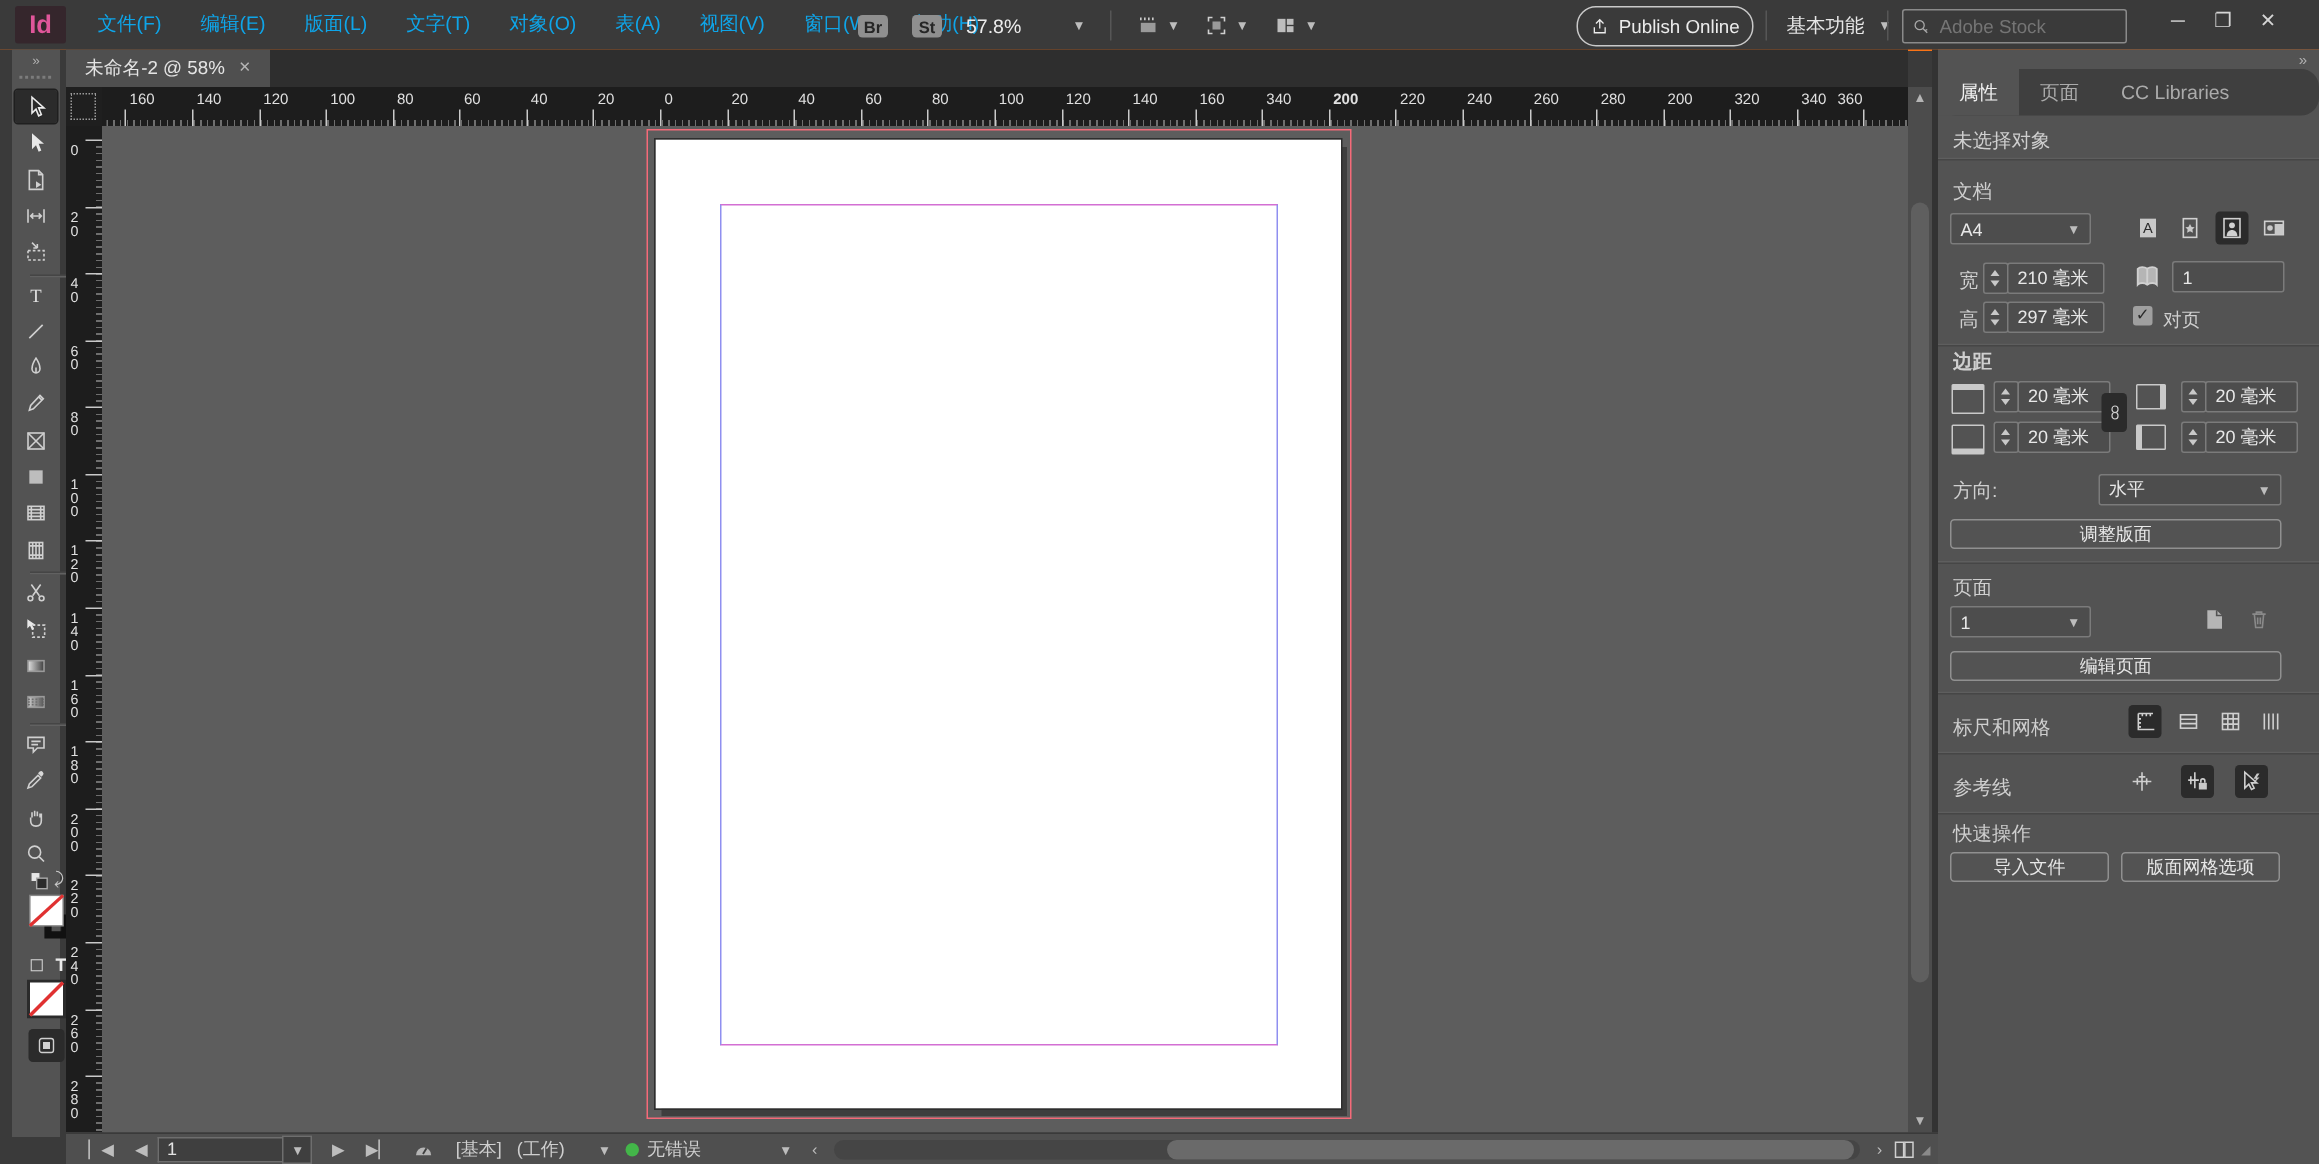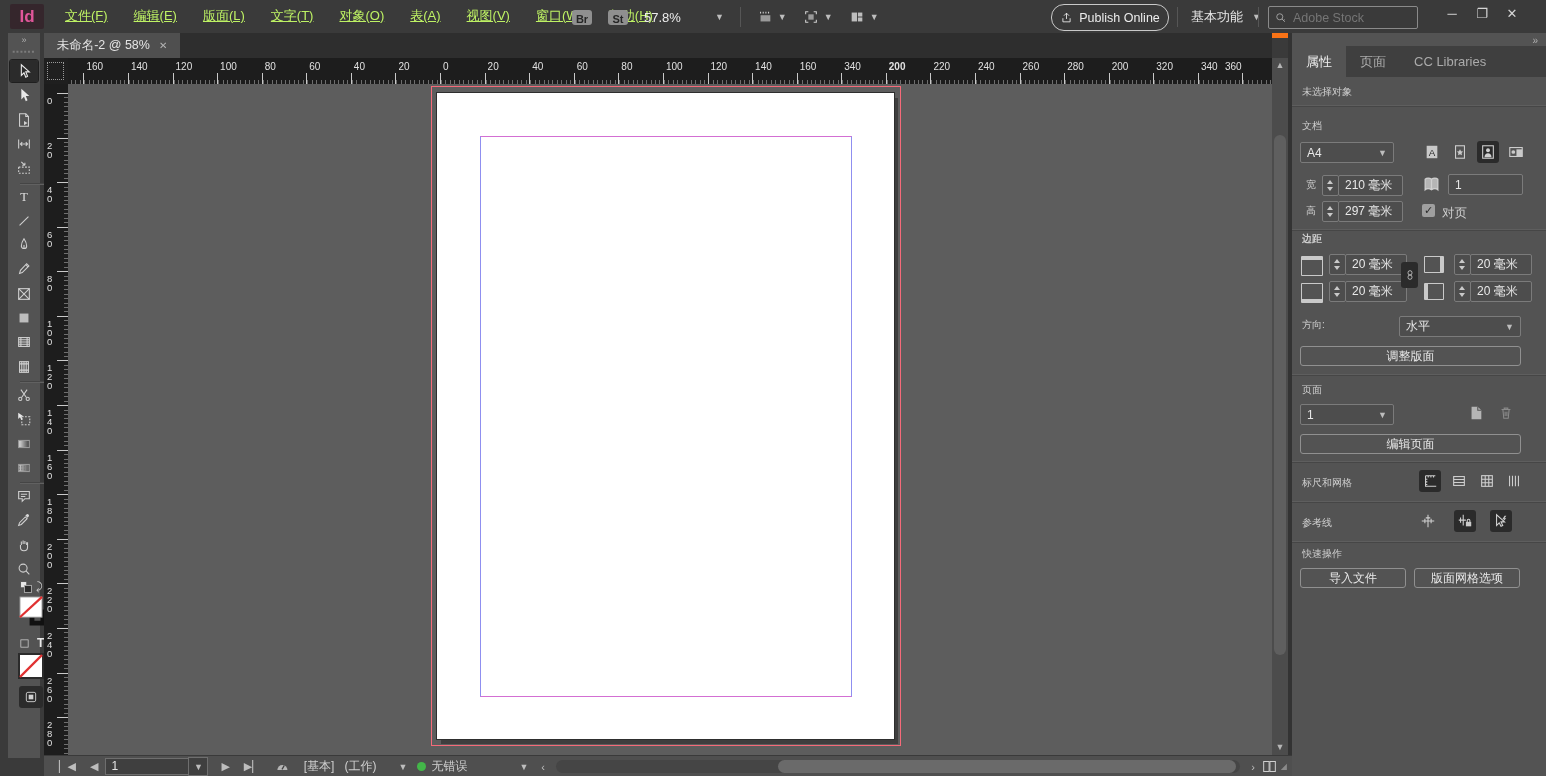--- a/index.html
+++ b/index.html
@@ -3,25 +3,25 @@
 <meta charset="utf-8">
 <style>
   html,body{margin:0;padding:0;background:#222;}
   .app{position:relative;width:1546px;height:776px;background:#3a3a3a;
        font-family:"Liberation Sans","DejaVu Sans",sans-serif;color:#d8d8d8;
        overflow:hidden;font-size:13px;-webkit-user-select:none;user-select:none;}
   .abs{position:absolute;}
   .row{display:flex;align-items:center;}
   svg.ic{stroke:#d0d0d0;fill:none;stroke-width:1.2;width:16px;height:16px;display:block;}
   
-  .topbar{left:0;top:0;width:1546px;height:33px;background:#3a3a3a;border-bottom:5px solid #f97316;}
+  .topbar{left:0;top:0;width:1546px;height:33px;background:#3a3a3a;border-bottom:1px solid #f97316;}
   .logo{left:10px;top:4px;width:34px;height:25px;background:#35262c;color:#e0569a;
         font-weight:bold;font-size:17px;text-align:center;line-height:25px;border-radius:2px;}
   .menus{left:52px;top:0;height:33px;}
-  .menu-item{padding:0 13px;height:36px;line-height:33px;color:#bef264;cursor:default;text-decoration:underline;}
+  .menu-item{padding:0 13px;height:36px;line-height:33px;color:#0ea5e9;cursor:default;}
   .chip{width:20px;height:15px;background:#8f8f8f;color:#262626;border-radius:3px;
         font-size:11px;font-weight:bold;text-align:center;line-height:19px;}
   .tb-sep{width:1px;height:20px;background:#565656;}
   .chev{color:#bdbdbd;font-size:9px;}
   .publish{left:1051px;top:4px;width:116px;height:25px;border:1px solid #c9c9c9;border-radius:13px;
            display:flex;align-items:center;justify-content:center;gap:6px;color:#ececec;font-size:12.5px;}
   .searchbox{left:1268px;top:6px;width:138px;height:21px;border:1px solid #8a8a8a;border-radius:2px;
              display:flex;align-items:center;gap:4px;padding:0 5px;}
   .searchbox input{background:transparent;border:none;outline:none;color:#a9a9a9;width:100px;
                    font-size:12.5px;font-family:inherit;}
@@ -57,25 +57,25 @@
         outline:1px solid #2e2e2e;box-shadow:4px 5px 0 rgba(25,25,25,.45);}
   .marginbox{position:absolute;left:43px;top:43px;width:370px;height:559px;
         border-top:1px solid #d36fd3;border-bottom:1px solid #d36fd3;
         border-left:1px solid #8f8ff0;border-right:1px solid #8f8ff0;}
   
   .vscroll{left:1272px;top:58px;width:16px;height:697px;background:#4c4c4c;}
   .vthumb{position:absolute;left:2px;top:77px;width:12px;height:520px;background:#5f5f5f;border-radius:6px;}
   .panel-divider{left:1288px;top:33px;width:4px;height:743px;background:#333;}
   
   .rpanel{left:1292px;top:33px;width:254px;height:743px;background:#535353;}
-  .ptabs{position:absolute;left:0;top:13px;width:254px;height:31px;background:#3f3f3f;display:flex;}
+  .ptabs{position:absolute;left:0;top:13px;width:254px;height:31px;background:#3f3f3f;display:flex;border-radius:12px;}
   .ptab{padding:0 14px;height:31px;line-height:31px;color:#ababab;font-size:13px;}
   .ptab.active{background:#535353;color:#f0f0f0;}
   .psep{position:absolute;left:0;width:254px;height:1px;background:#464646;border-top:1px solid #5e5e5e;}
-  .plabel{position:absolute;color:#cfcfcf;font-size:10px;}
+  .plabel{position:absolute;color:#cfcfcf;font-size:13px;}
   .pfield{position:absolute;border:1px solid #7b7b7b;border-radius:2px;background:#4d4d4d;
           color:#e8e8e8;font-size:12px;display:flex;align-items:center;padding:0 6px;height:19px;}
   .pdrop{justify-content:space-between;}
   .pbtn{position:absolute;border:1px solid #909090;border-radius:3px;height:18px;color:#e8e8e8;
         font-size:12px;display:flex;align-items:center;justify-content:center;}
   .stepper{position:absolute;width:15px;height:19px;border:1px solid #7b7b7b;border-radius:2px;background:#4d4d4d;}
   .stepper:before,.stepper:after{content:"";position:absolute;left:4px;border-left:3.5px solid transparent;border-right:3.5px solid transparent;}
   .stepper:before{top:4px;border-bottom:4px solid #c9c9c9;}
   .stepper:after{bottom:4px;border-top:4px solid #c9c9c9;}
   .iconbtn{position:absolute;width:22px;height:22px;border-radius:3px;display:flex;align-items:center;justify-content:center;}

